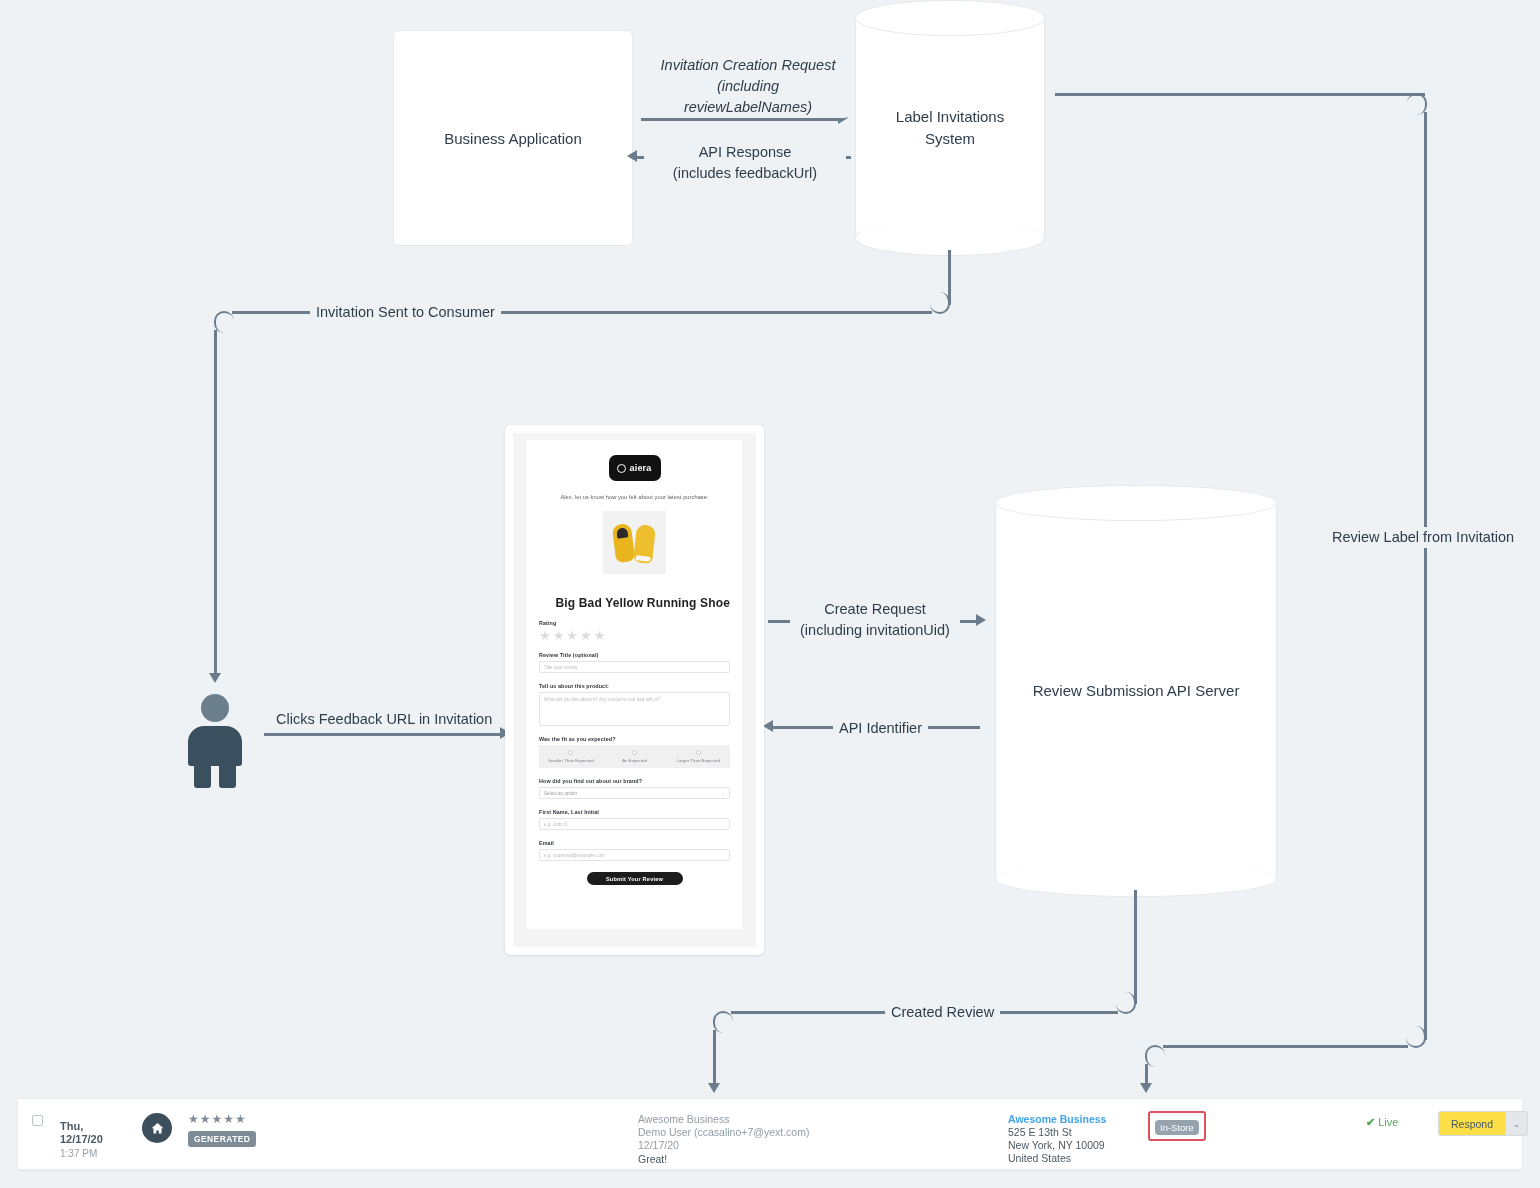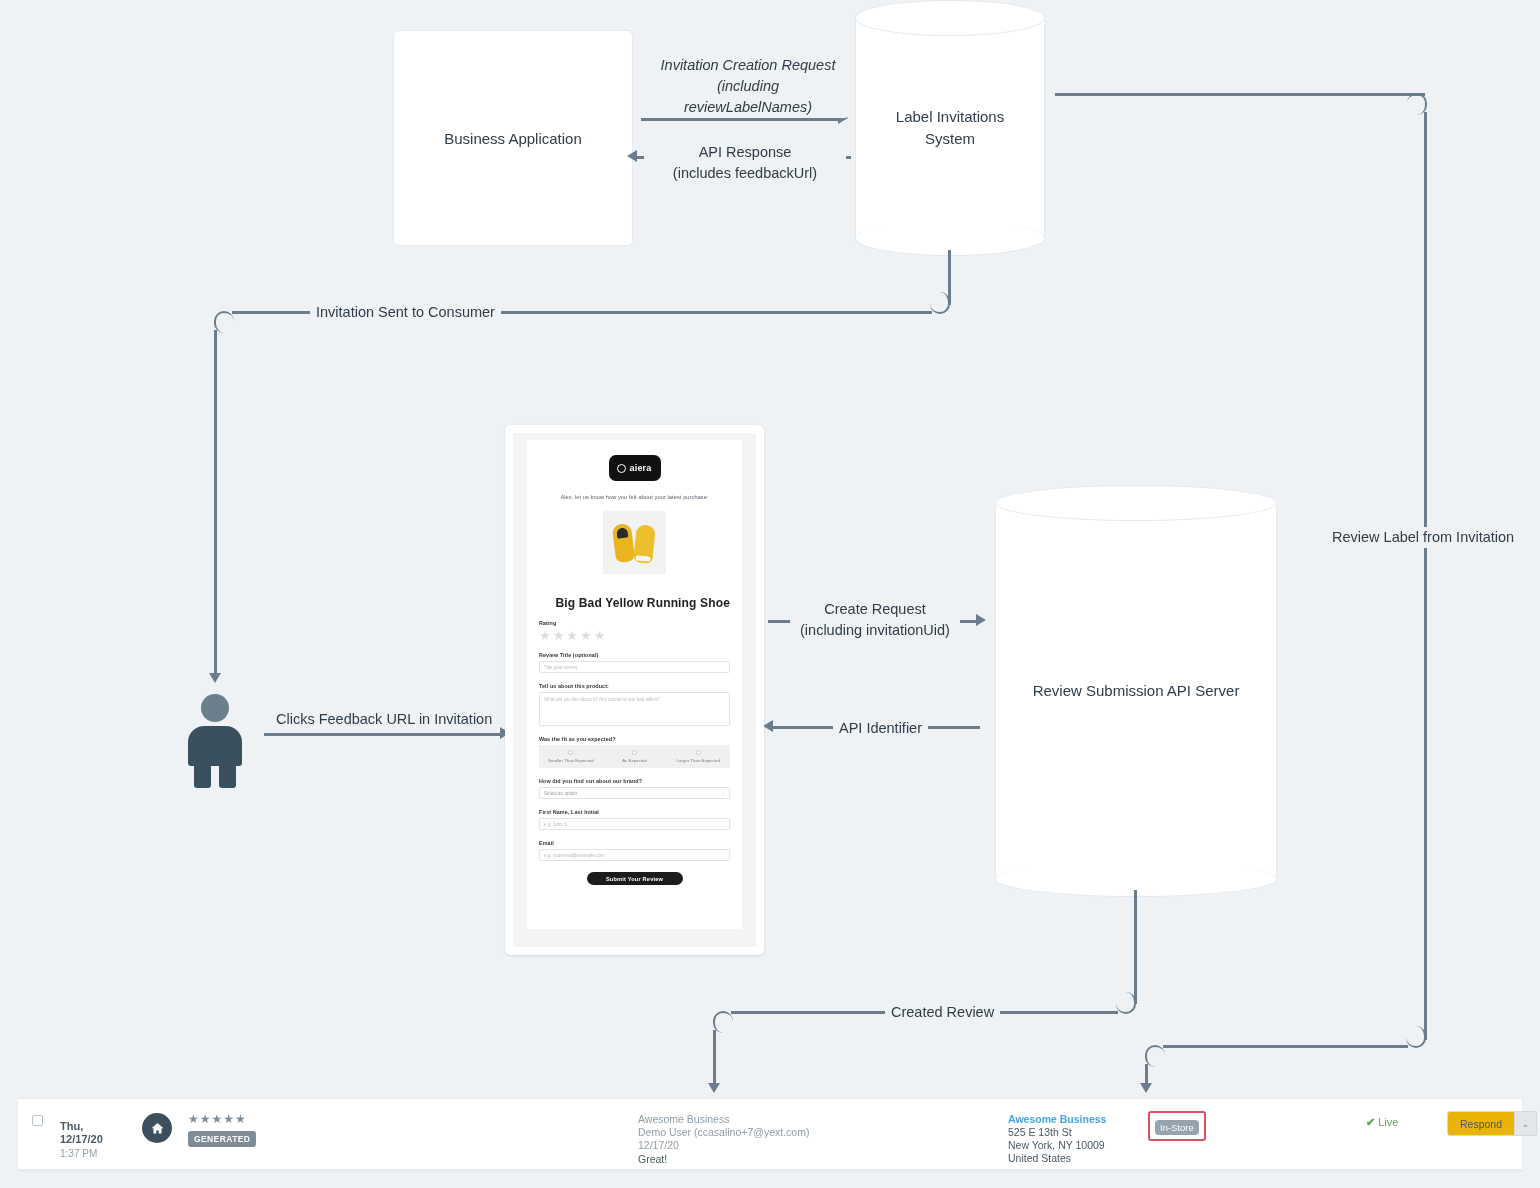--- a/index.html
+++ b/index.html
@@ -278,24 +278,24 @@
   #rv-live {
     position: absolute; left: 1348px; top: 17px;
     font-size: 11px; color: #57a75b;
   }
   #rv-live .chk { color: #57a75b; font-weight: bold; margin-right: 3px; }
   #rv-respond {
     position: absolute; left: 1420px; top: 12px;
     display: flex; height: 25px;
   }
   #rv-respond .btn {
-    background: #eab308; border: 1px solid #d4dade;
+    background: #fde047; border: 1px solid #d4dade;
     border-radius: 3px 0 0 3px;
     padding: 3px 12px; display: flex; align-items: center;
-    font-size: 10.5px; color: #4a5964; margin-left: 9px;
+    font-size: 10.5px; color: #4a5964;
   }
   #rv-respond .caret {
     background: #e3e7ea; border: 1px solid #d4dade; border-left: none;
     border-radius: 0 3px 3px 0;
     width: 22px; display: flex; align-items: center; justify-content: center;
     font-size: 9px; color: #7b8893;
   }
 </style>
 </head>
 <body>

